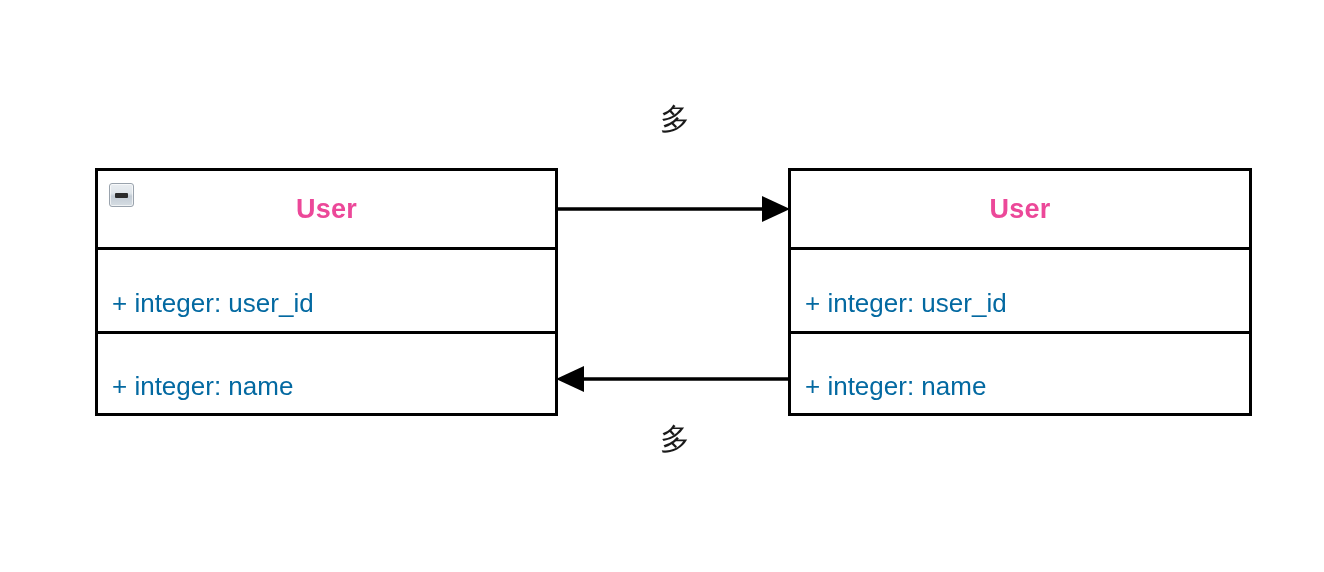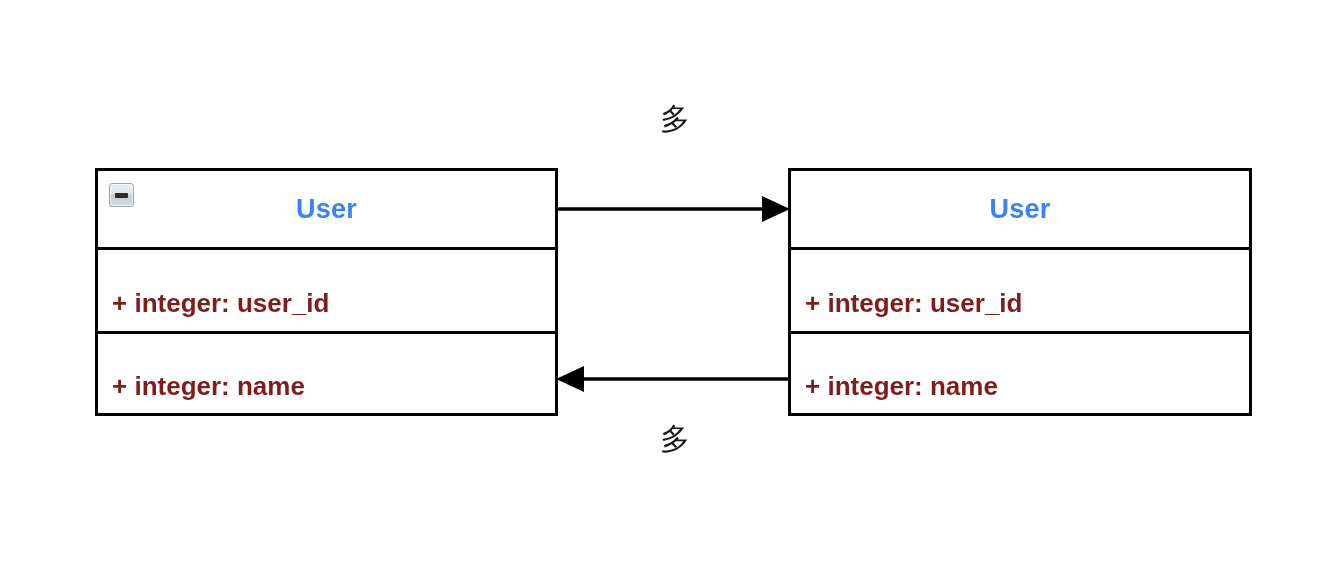--- a/index.html
+++ b/index.html
@@ -37,40 +37,40 @@
     height: 76px;
     flex: 0 0 76px;
     border-bottom: 3px solid #000000;
     display: flex;
     align-items: center;
     justify-content: center;
   }
   .class-title {
     font-size: 27px;
     font-weight: bold;
-    color: #3b82f6;
+    color: #ec4899;
     letter-spacing: 0.2px;
     line-height: 1;
   }
 
   .class-attr-row {
     flex: 1 1 auto;
     display: flex;
     align-items: center;
     padding-left: 14px;
     box-sizing: border-box;
   }
   .class-attr-row.divided {
     border-bottom: 3px solid #000000;
     flex: 0 0 84px;
   }
   .class-attr {
     font-size: 26px;
-    font-weight: bold;
-    color: #7f1d1d;
+    font-weight: normal;
+    color: #0369a1;
     line-height: 1;
     white-space: nowrap;
     margin-top: 24px;
   }
 
   
   .collapse-icon {
     position: absolute;
     left: 11px;
     top: 12px;

